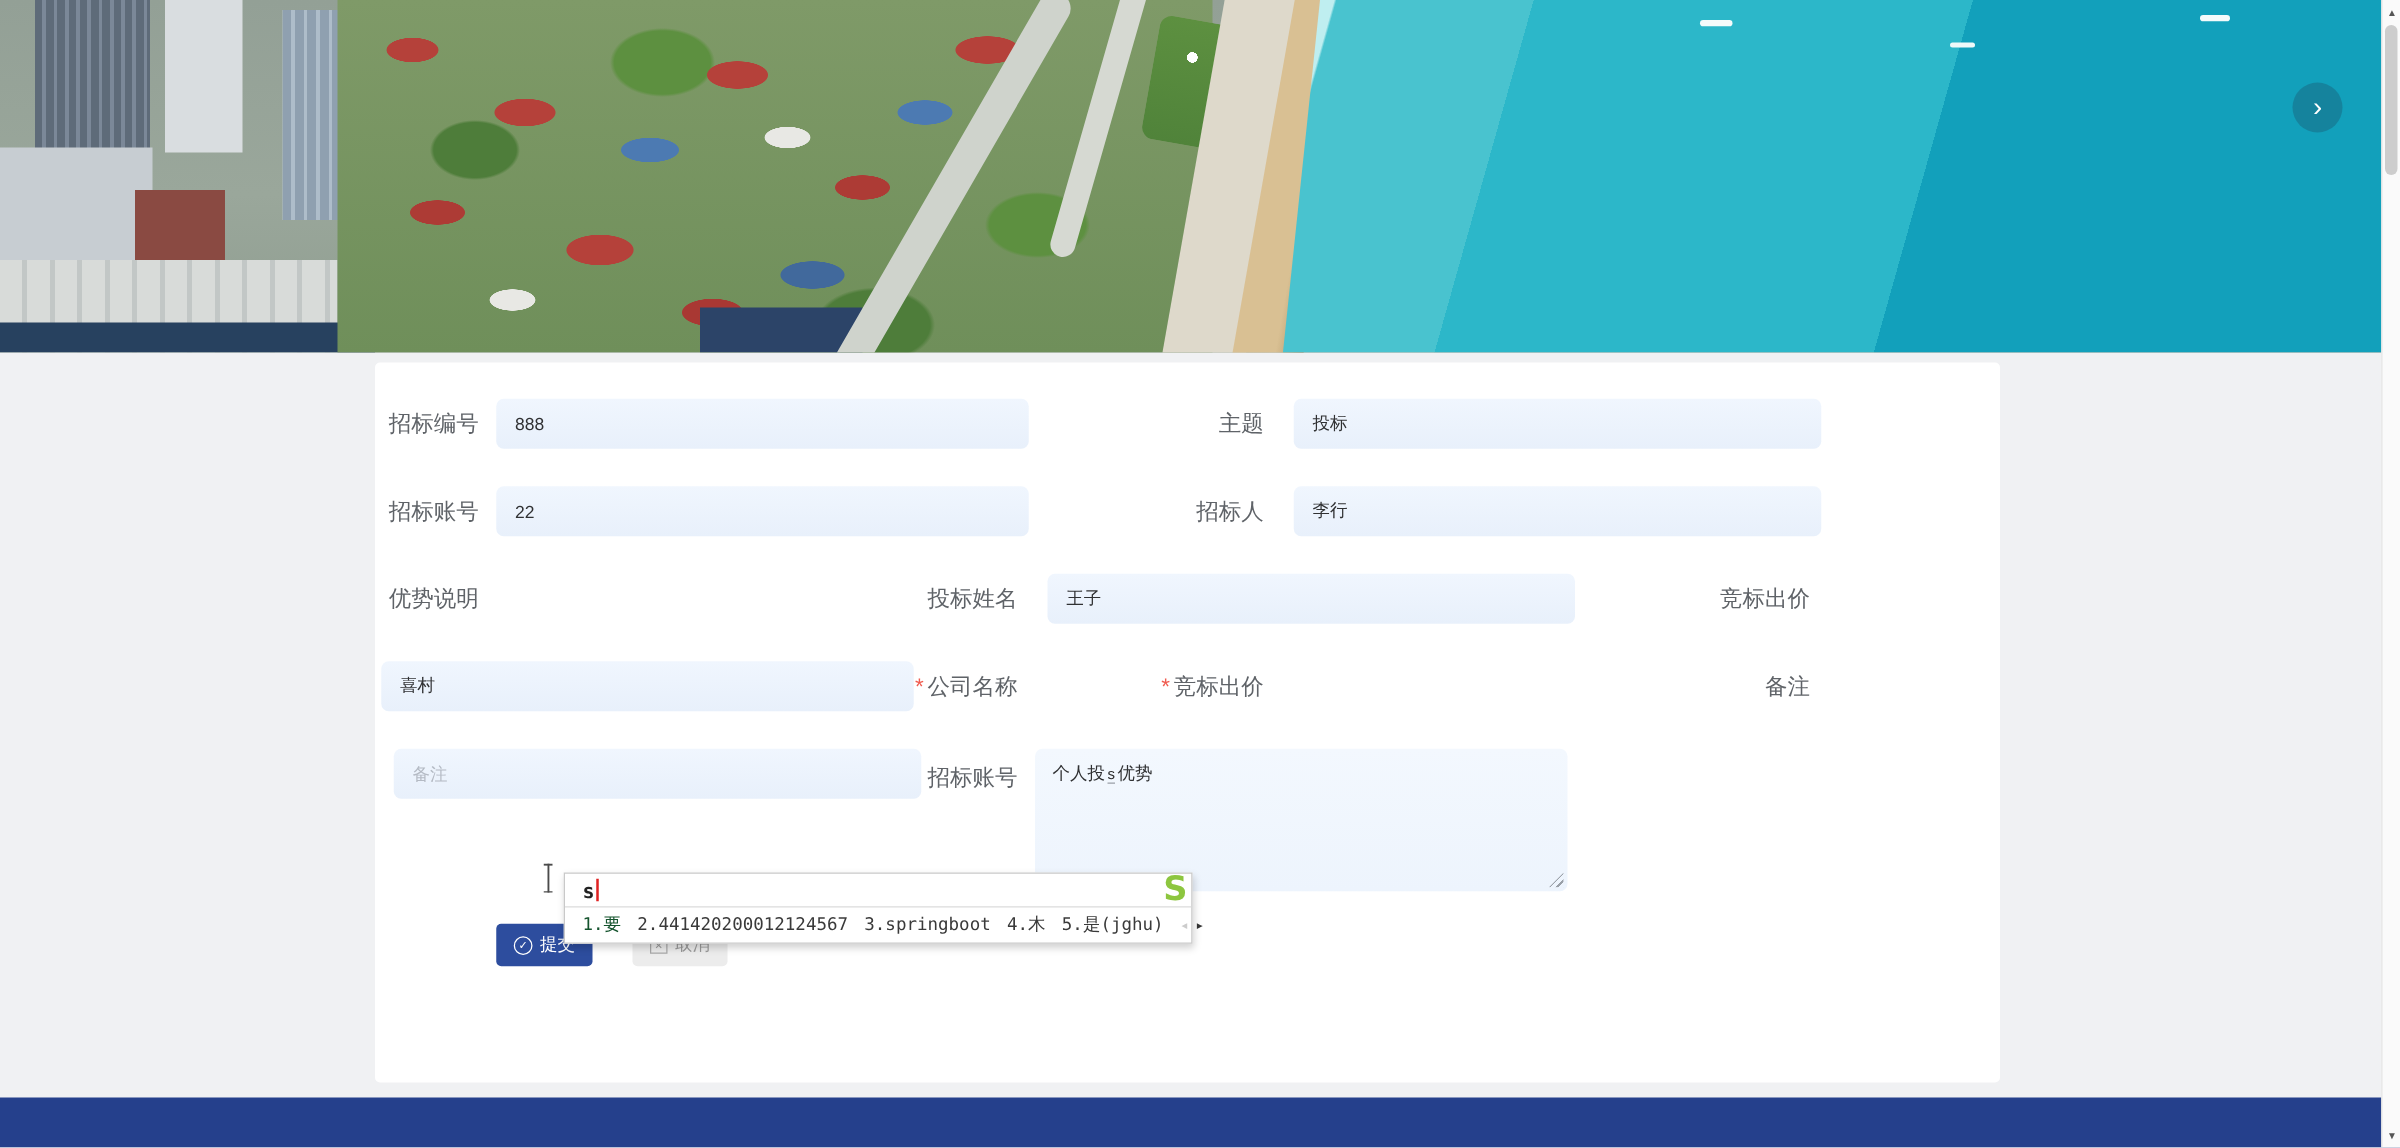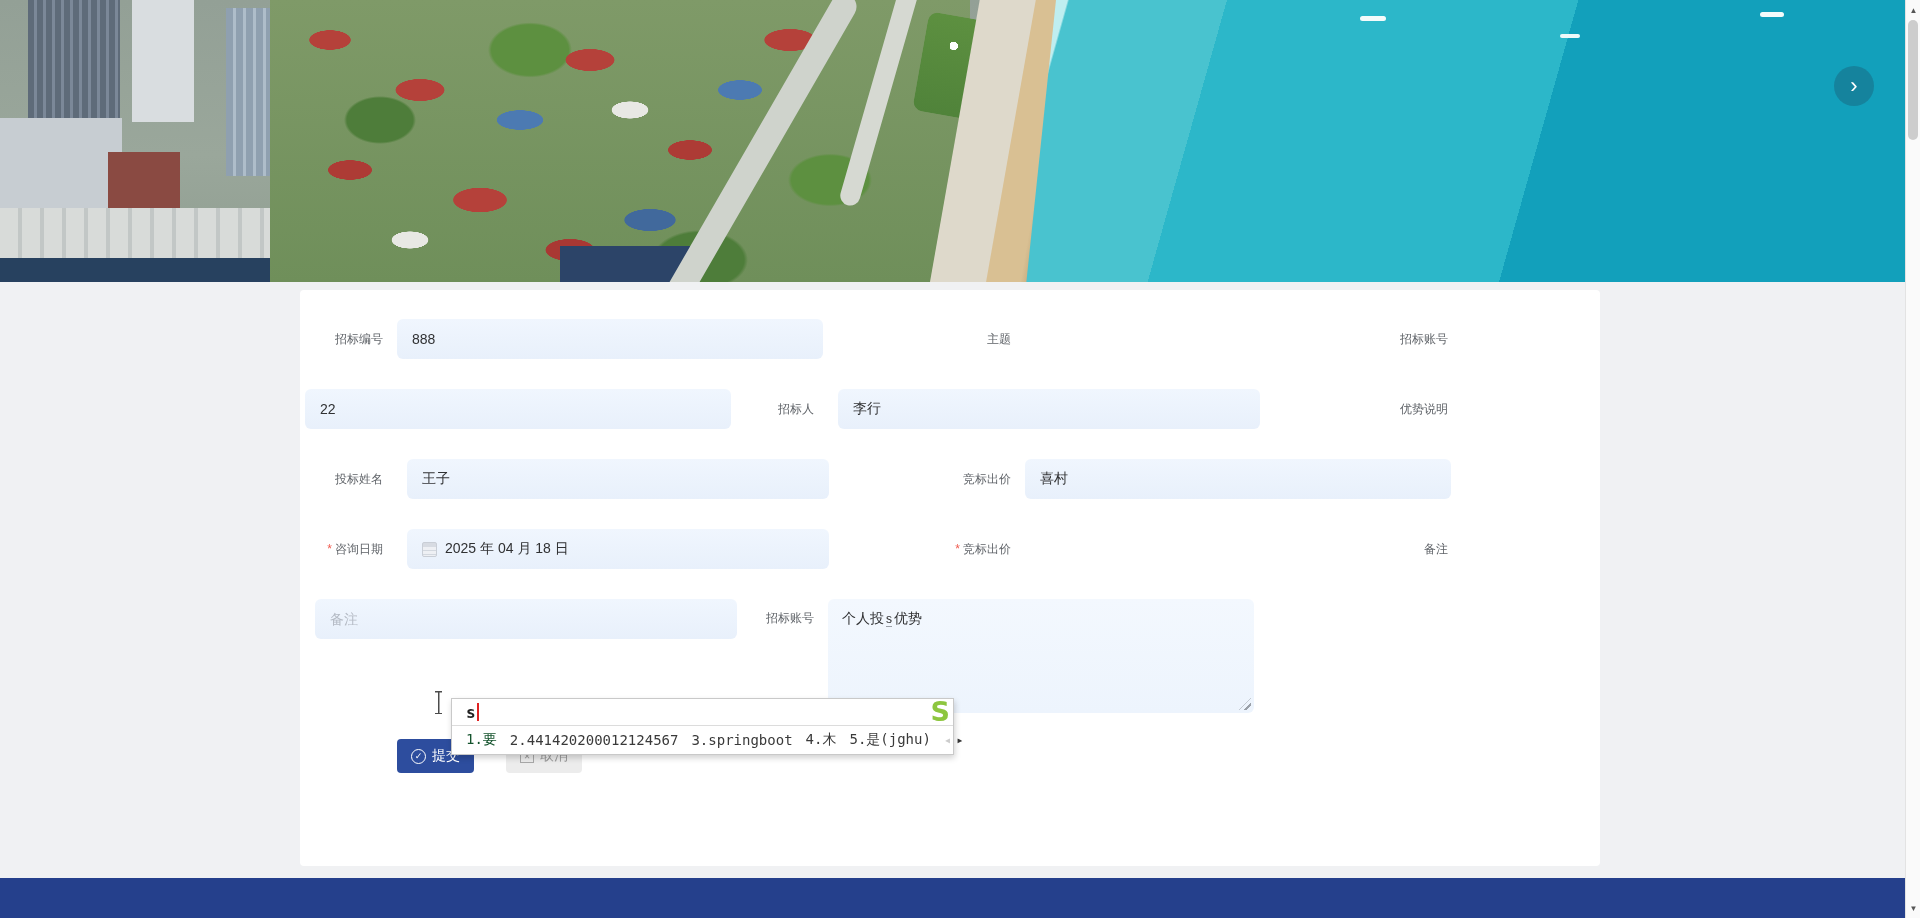--- a/index.html
+++ b/index.html
@@ -61,21 +61,21 @@
   .h-boat2 { left:1560px; top:34px; width:20px; height:4px; background:#eef9f9; border-radius:3px; }
   .h-boat3 { left:1760px; top:12px; width:24px; height:5px; background:#f4fbfb; border-radius:3px; }
   .carousel-next { position:absolute; right:46px; top:66px; width:40px; height:40px; border:none;
                    border-radius:50%; background:rgba(32,52,72,.26); color:#fff; font-size:22px;
                    display:flex; align-items:center; justify-content:center; cursor:pointer; }
 
   
   .card { position:absolute; left:300px; top:290px; width:1300px; height:576px; background:#fff;
           border-radius:4px; padding:29px 0 0 0; }
   .form-grid { display:grid; grid-template-columns:92px 431px 197px 437px; grid-auto-rows:40px; row-gap:30px; }
-  .cell-label { align-self:center; text-align:right; padding-right:9px; color:#5f6368; font-size:12px; white-space:nowrap; }
+  .cell-label { align-self:center; text-align:right; padding-right:9px; color:#5f6368; font-size:18px; white-space:nowrap; }
   .req { color:#f05b4f; margin-right:3px; }
   .input-box { height:40px; border-radius:6px; margin-left:5px; width:426px;
                background:linear-gradient(180deg,#f0f6fe 0%,#e8f0fb 100%);
                display:flex; align-items:center; padding:0 15px; }
   .col4 .input-box { margin-left:15px; width:422px; }
   .field { border:none; background:transparent; outline:none; width:100%;
            font:500 14px "Liberation Sans","DejaVu Sans",sans-serif; color:#303133; }
   .field::placeholder { color:#b4bac4; font-weight:400; }
   .cal-icon { flex:0 0 15px; width:15px; height:15px; margin-right:8px; border-radius:2px;
               border:1px solid #c9ced6;
@@ -162,20 +162,25 @@
 </div>
 
 <div class="card">
   <div class="form-grid">
 
     <div class="cell-label"><span>招标编号</span></div>
     <div class="input-box">
       <input class="field" value="888" style="">
     </div>
     <div class="cell-label"><span>主题</span></div>
+    <div class="col4">
+        <div class="input-box">
+      <input class="field" value="投标" style="">
+    </div>
+      </div>
 
     <div class="cell-label"><span>招标账号</span></div>
     <div class="input-box">
       <input class="field" value="22" style="">
     </div>
     <div class="cell-label"><span>招标人</span></div>
     <div class="col4">
         <div class="input-box">
       <input class="field" value="李行" style="">
     </div>
@@ -187,28 +192,22 @@
         <div class="input-box">
       <input class="field" value="王子" style="">
     </div>
       </div>
 
     <div class="cell-label"><span>竞标出价</span></div>
     <div class="input-box">
       <input class="field" value="喜村" style="">
     </div>
     <div class="cell-label">
-      <span class="req">*</span><span>咨询日期</span>
-    </div>
-    <div class="col4">
-        <div class="input-box">
-      <span class="cal-icon"></span>
-      <input class="field" value="2025 年 04 月 18 日" style="">
-    </div>
-      </div>
+      <span class="req">*</span><span>公司名称</span>
+    </div>
 
     <div class="cell-label">
       <span class="req">*</span><span>竞标出价</span>
     </div>
     <div class="cell-label"><span>备注</span></div>
     <div class="col4">
         <div class="input-box">
       <input class="field" placeholder="备注" style="">
     </div>
       </div>

